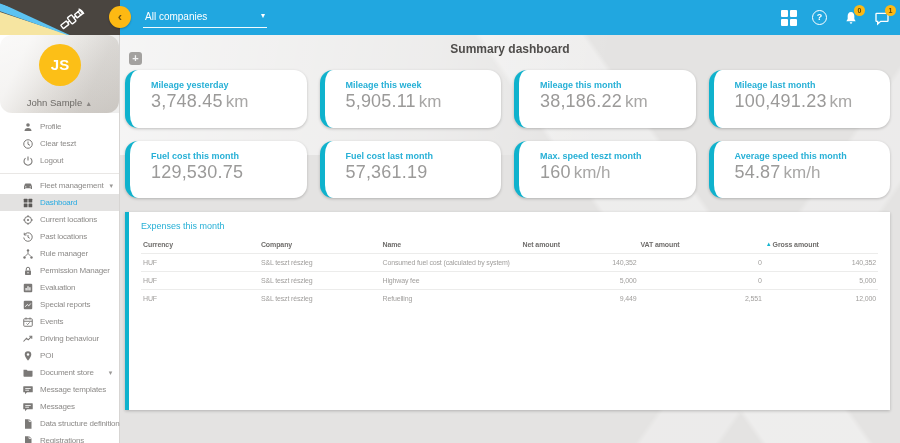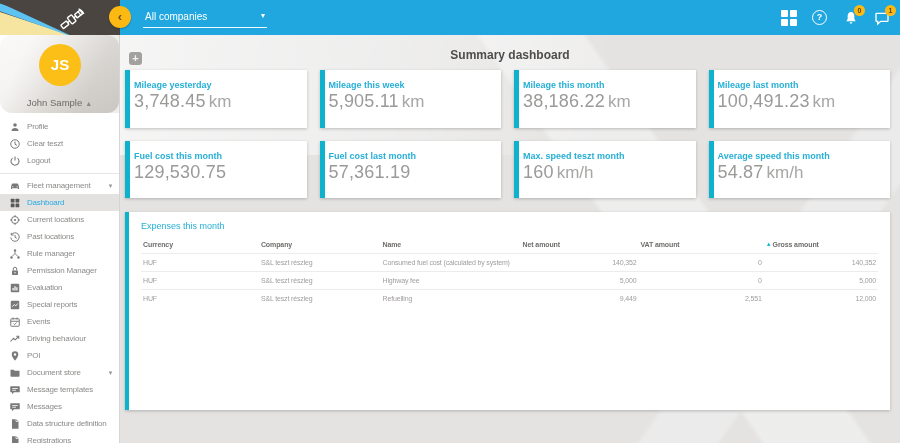--- a/index.html
+++ b/index.html
@@ -44,48 +44,48 @@
     background:linear-gradient(155deg,#f4f3f1 0%,#ebe9e6 35%,#e0ddd9 70%,#d6d2cd 100%);border-radius:12px; }
   .user-block::before { content:""; position:absolute; inset:0;
     background:linear-gradient(115deg, rgba(255,255,255,.55) 20%, transparent 45%, rgba(120,115,110,.12) 75%); }
   .avatar { position:absolute; left:39px; top:9px; width:42px; height:42px; border-radius:50%;
     background:#fcbf17; color:#fff; font-size:15px; font-weight:bold; text-align:center; line-height:42px; cursor:pointer; }
   .user-name { position:absolute; left:0; bottom:5px; width:100%; text-align:center; font-size:9.5px;
     color:#6d6a66; cursor:pointer; }
   .user-name .caret { font-size:7px; color:#8a8784; margin-left:3px; }
 
   .account-menu { padding:5px 0 4px 0; border-bottom:1px solid #e9e7e5; }
-  .side-item { height:17px; display:flex; align-items:center; padding-left:9px; gap:6px;
+  .side-item { height:17px; display:flex; align-items:center; padding-left:22px; gap:6px;
     font-size:8px; letter-spacing:-0.2px; color:#8d8b89; cursor:pointer; white-space:nowrap; }
   .side-item svg { flex:0 0 12px; width:12px; height:12px; color:#7b7977; }
   .side-item .expand { margin-left:auto; margin-right:7px; font-size:7px; color:#9a9896; }
   .menu { padding-top:3px; }
   .side-item.active { background:#e3e2e1; color:#29abe2; }
   .side-item.active svg { color:#5b5957; }
 
   
   .main { position:absolute; left:120px; top:35px; width:780px; height:408px; background:#e4e3e2; overflow:hidden; }
   .main::before { content:""; position:absolute; left:0; top:0; width:100%; height:120px;
     background:linear-gradient(100deg, rgba(255,255,255,.65) 0%, rgba(255,255,255,.35) 40%, rgba(255,255,255,0) 62%);
     pointer-events:none; }
   .main::after { content:""; position:absolute; inset:-80px;
     background:
       linear-gradient(55deg, transparent 58%, rgba(255,255,255,.38) 58.5%, rgba(255,255,255,.38) 66%, transparent 66.5%),
       linear-gradient(125deg, transparent 70%, rgba(255,255,255,.30) 70.5%, rgba(255,255,255,.30) 76%, transparent 76.5%);
     pointer-events:none; }
 
-  .page-title { position:relative; z-index:5; text-align:center; padding-top:13px; font-size:12px;
+  .page-title { position:relative; z-index:5; text-align:center; padding-top:7px; font-size:12px;
     font-weight:bold; color:#4f4d4b; }
   .add-btn { position:absolute; z-index:6; left:9px; top:17px; width:13px; height:13px; border-radius:3px;
     background:#a3a19f; color:#f2f2f2; font-size:11px; font-weight:bold; text-align:center; line-height:12px; cursor:pointer; }
 
   .cards { position:absolute; z-index:5; left:5px; top:35px; width:765px;
     display:grid; grid-template-columns:repeat(4,1fr); grid-template-rows:58px 57px; column-gap:13px; row-gap:13px; }
   .card { background:#fff; border-left:5px solid #0fb2cd; box-shadow:0 1px 3px rgba(0,0,0,.22);
-    padding:10px 6px 0 4px; overflow:hidden; }
+    padding:10px 6px 0 21px; overflow:hidden;border-radius:13px; }
   .card-label { color:#27b0d6; font-size:9px; font-weight:bold; white-space:nowrap; }
   .card-line { margin-top:1px; white-space:nowrap; }
   .card-value { color:#9b9a99; font-size:18px; letter-spacing:.2px; }
   .card-unit { color:#a8a7a6; font-size:17px; margin-left:3px;text-align:right; }
 
   .expenses { position:absolute; z-index:5; left:5px; top:177px; width:765px; height:198px;
     background:#fff; border-left:4px solid #0fb2cd; box-shadow:0 1px 3px rgba(0,0,0,.22); padding:9px 12px; }
   .exp-title { color:#27b0d6; font-size:9px; font-weight:normal; }
   table.exp { width:100%; border-collapse:collapse; table-layout:fixed; margin-top:7px; }
   table.exp th { text-align:left; font-size:7px; color:#6f6d6b; font-weight:bold; padding:3px 2px 5px 2px;

